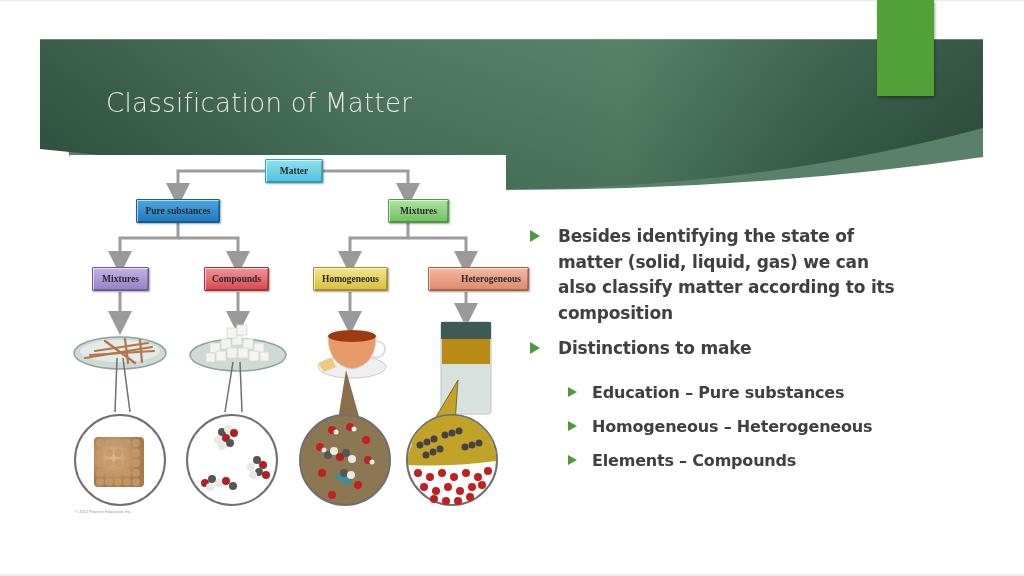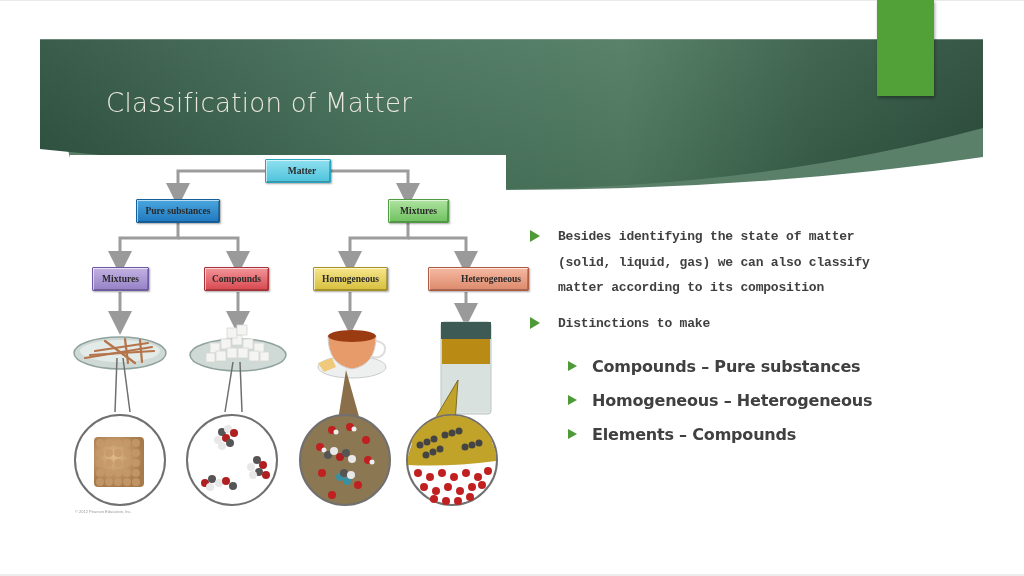--- a/index.html
+++ b/index.html
@@ -38,21 +38,21 @@
     .bullets { position: absolute; left: 528px; top: 224px; width: 400px; }
     .b1 { position: relative; padding-left: 30px; margin-bottom: 10px; }
     .b2 { position: relative; padding-left: 64px; margin-bottom: 12px; }
     .arrow-icon { position: absolute; top: 6px; width: 0; height: 0; border-style: solid; border-color: transparent; }
     .b1 .arrow-icon { left: 2px; border-width: 6px 0 6px 10px; border-left-color: #4e9a36; }
     .b2 .arrow-icon { left: 40px; top: 5px; border-width: 5.5px 0 5.5px 9px; border-left-color: #4e9a36; }
     .b-text {
       font-family: "DejaVu Sans", sans-serif; font-weight: bold; color: #404040;
       display: block;
     }
-    .b1 .b-text { font-size: 13px; line-height: 25.5px; letter-spacing: -0.2px; font-family: Liberation Mono, monospace; }
+    .b1 .b-text { font-size: 17px; line-height: 25.5px; letter-spacing: -0.2px; }
     .b2 .b-text { font-size: 16px; line-height: 22px; letter-spacing: -0.2px; }
   </style>
 </head>
 <body>
 
 <div class="slide">
   <div class="top-line"></div>
 
   <svg class="banner" width="1024" height="200" viewBox="0 0 1024 200">
     <defs>
@@ -280,21 +280,21 @@
             <circle cx="402" cy="332" r="4"></circle>
             <circle cx="412" cy="330" r="4"></circle>
           <circle cx="364" cy="344" r="4"></circle>
             <circle cx="376" cy="346" r="4"></circle>
             <circle cx="388" cy="346" r="4"></circle>
             <circle cx="400" cy="342" r="4"></circle>
         </g>
       </g>
     </svg>
 
-    <div class="box" style="left:195px;top:4px;width:56px;background:linear-gradient(#8fe0ef,#4fc3dc);border:1px solid #2aa3bf;padding-left:8px;">Matter</div>
+    <div class="box" style="left:195px;top:4px;width:56px;background:linear-gradient(#8fe0ef,#4fc3dc);border:1px solid #2aa3bf;">Matter</div>
     <div class="box" style="left:66px;top:44px;width:82px;background:linear-gradient(#4aa6de,#1f78be);border:1px solid #155f9a;">Pure substances</div>
     <div class="box" style="left:308px;top:44px;width:59px;background:linear-gradient(#aee3a0,#6fc160);border:1px solid #4f9c42;margin-left:10px;">Mixtures</div>
     <div class="box" style="left:22px;top:112px;width:55px;background:linear-gradient(#c3b2e2,#9481c6);border:1px solid #6d5aa3;">Mixtures</div>
     <div class="box" style="left:134px;top:112px;width:63px;background:linear-gradient(#f2959a,#d8484f);border:1px solid #a8343a;">Compounds</div>
     <div class="box" style="left:243px;top:112px;width:73px;background:linear-gradient(#f6e58a,#d7bf3d);border:1px solid #a89224;">Homogeneous</div>
     <div class="box" style="left:358px;top:112px;width:74px;background:linear-gradient(#f6b9a2,#dc8a6c);border:1px solid #ae5d44;padding-left:25px;">Heterogeneous</div>
 
     <div class="credit">© 2012 Pearson Education, Inc.</div>
   </div>
 
@@ -302,21 +302,21 @@
     <div class="b1">
       <span class="arrow-icon"></span>
       <span class="b-text" style="width:345px;">Besides identifying the state of matter (solid, liquid, gas) we can also classify matter according to its composition</span>
     </div>
     <div class="b1" style="margin-bottom:20px;">
       <span class="arrow-icon"></span>
       <span class="b-text">Distinctions to make</span>
     </div>
     <div class="b2">
       <span class="arrow-icon"></span>
-      <span class="b-text">Compounds – Pure substances</span>
+      <span class="b-text">Education – Pure substances</span>
     </div>
     <div class="b2">
       <span class="arrow-icon"></span>
       <span class="b-text">Homogeneous – Heterogeneous</span>
     </div>
     <div class="b2">
       <span class="arrow-icon"></span>
       <span class="b-text">Elements – Compounds</span>
     </div>
   </div>

